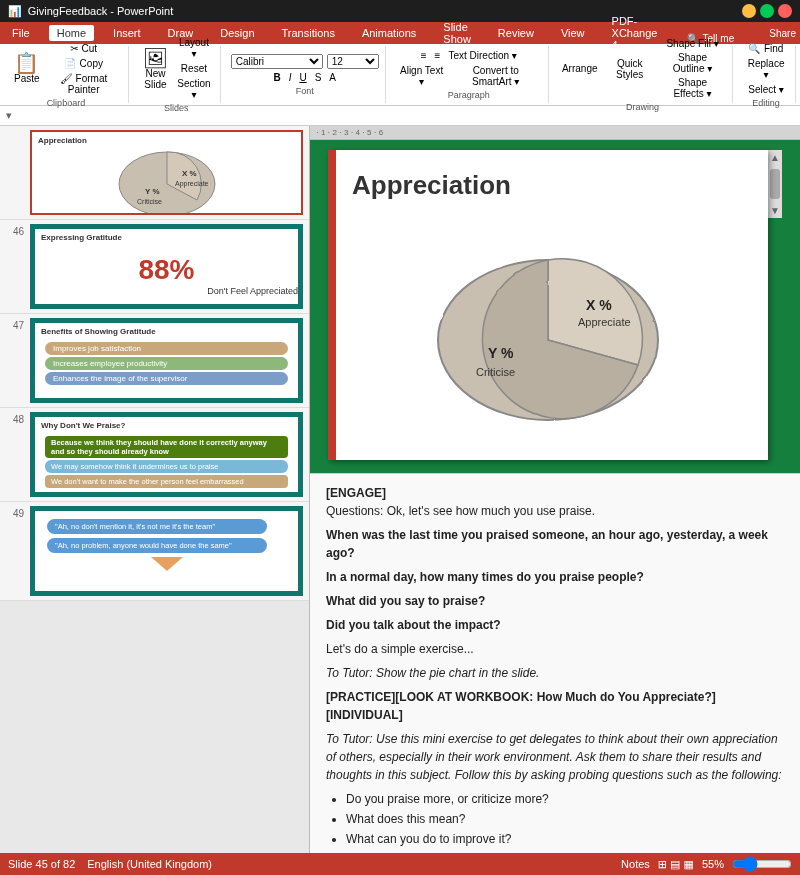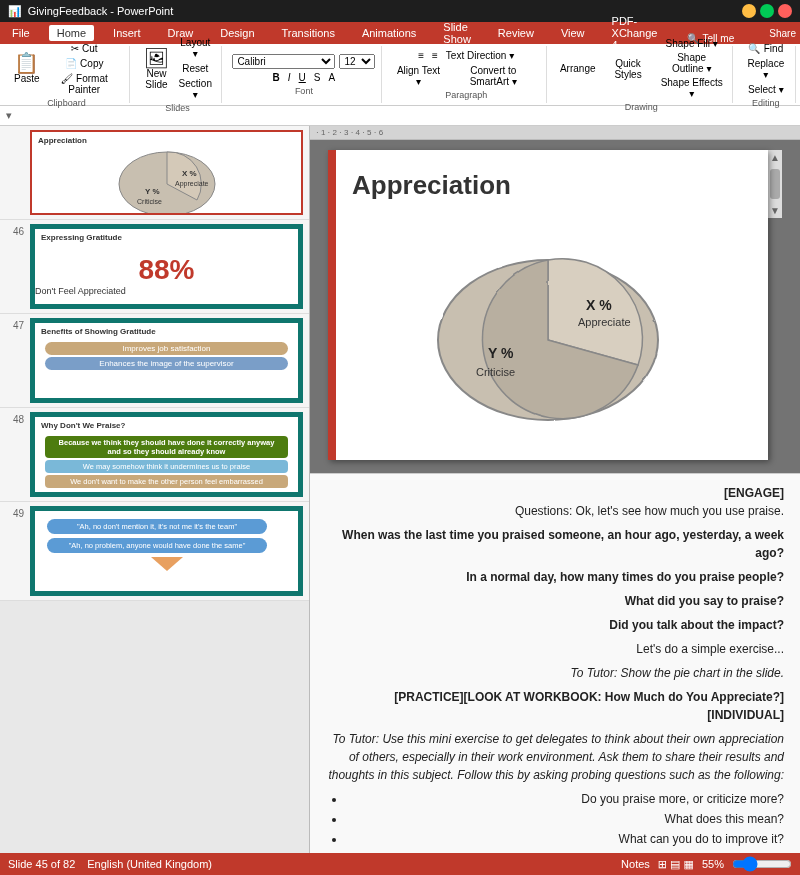--- a/index.html
+++ b/index.html
@@ -118,31 +118,31 @@
       background: #fff;
       border: 5px solid #0f766e;
       min-height: 85px;
       position: relative;
       overflow: hidden;
     }
     .slide-item.active .slide-thumb { border: 2px solid #c0392b; }
 
     
     .thumb-title { font-size: 8px; font-weight: bold; color: #333; padding: 4px 6px 2px; }
-    .thumb-content { padding: 2px 6px; text-align: center; }
+    .thumb-content { padding: 2px 6px; }
 
     
     .pie-container-small { display: flex; justify-content: center; align-items: center; height: 65px; }
 
     
     .slide-main {
       flex: 1;
       display: flex;
       flex-direction: column;
-      background: #737373;
+      background: #15803d;
       overflow: hidden;
     }
     .slide-canvas-area {
       flex: 1;
       display: flex;
       justify-content: center;
       align-items: flex-start;
       padding: 10px;
       overflow: hidden;
     }
@@ -176,21 +176,20 @@
     
     .notes-area {
       background: #f9f9f9;
       border-top: 1px solid #ccc;
       padding: 10px 16px;
       overflow-y: auto;
       font-size: 12px;
       color: #222;
       line-height: 1.5;
       height: 380px;
-      text-align: right;
     }
     .notes-area p { margin-bottom: 6px; }
     .notes-area .bold { font-weight: bold; }
     .notes-area ul { margin-left: 20px; margin-bottom: 6px; }
     .notes-area ul li { margin-bottom: 2px; }
     .engage-tag { font-weight: bold; }
 
     
     .status-bar {
       background: #c0392b;
@@ -202,21 +201,21 @@
       padding: 0 8px;
       font-size: 11px;
     }
     .status-right { display: flex; gap: 8px; align-items: center; }
 
     
     .gratitude-thumb .big-percent {
       font-size: 28px; font-weight: bold; color: #c0392b;
       text-align: center; margin-top: 10px;
     }
-    .gratitude-thumb .sub-text { font-size: 9px; text-align: left; color: #333; }
+    .gratitude-thumb .sub-text { font-size: 9px; text-align: right; color: #333; }
 
     
     .benefit-tag {
       border-radius: 12px; padding: 2px 8px; font-size: 8px;
       margin: 2px 4px; display: block;
     }
 
     
     .praise-tag {
       border-radius: 4px; padding: 2px 6px; font-size: 7.5px;
@@ -315,24 +314,24 @@
       <div style="display:flex;flex-direction:column;gap:2px;">
         <button class="ribbon-btn-small">Layout ▾</button>
         <button class="ribbon-btn-small">Reset</button>
         <button class="ribbon-btn-small">Section ▾</button>
       </div>
     </div>
     <label>Slides</label>
   </div>
   <div class="ribbon-group">
     <div class="ribbon-row" style="gap:4px;">
-      <select style="font-size:10px;width:103px;">
+      <select style="font-size:10px;width:92px;">
         <option>Calibri</option>
       </select>
-      <select style="font-size:10px;width:36px;">
+      <select style="font-size:10px;width:52px;">
         <option>12</option>
       </select>
     </div>
     <div class="ribbon-row" style="margin-top:2px;gap:2px;">
       <button class="ribbon-btn-small" style="font-weight:bold;">B</button>
       <button class="ribbon-btn-small" style="font-style:italic;">I</button>
       <button class="ribbon-btn-small" style="text-decoration:underline;">U</button>
       <button class="ribbon-btn-small">S</button>
       <button class="ribbon-btn-small">A</button>
     </div>
@@ -406,32 +405,33 @@
         <div class="sub-text">Don't Feel Appreciated</div>
       </div>
     </div>
 
     <div class="slide-item">
       <div class="slide-num">47</div>
       <div class="slide-thumb">
         <div class="thumb-title">Benefits of Showing Gratitude</div>
         <div class="thumb-content">
           <span class="benefit-tag" style="background:#c8a87a;color:#fff;">Improves job satisfaction</span>
+          <span class="benefit-tag" style="background:#8db87a;color:#fff;">Increases employee productivity</span>
           <span class="benefit-tag" style="background:#7a9ec8;color:#fff;">Enhances the image of the supervisor</span>
         </div>
       </div>
     </div>
 
     <div class="slide-item">
       <div class="slide-num">48</div>
       <div class="slide-thumb">
         <div class="thumb-title">Why Don't We Praise?</div>
         <div class="thumb-content">
           <span class="praise-tag" style="background:#4d7c0f;color:#fff;font-weight:bold;">Because we think they should have done it correctly anyway and so they should already know</span>
-          <span class="praise-tag" style="background:#7ab8d8;color:#fff;">We may somehow think it undermines us to praise</span>
+          <span class="praise-tag" style="background:#7ab8d8;color:#fff;border-radius:6px;">We may somehow think it undermines us to praise</span>
           <span class="praise-tag" style="background:#c8a87a;color:#fff;">We don't want to make the other person feel embarrassed</span>
         </div>
       </div>
     </div>
 
     <div class="slide-item">
       <div class="slide-num">49</div>
       <div class="slide-thumb" style="min-height:90px;">
         <div class="thumb-content" style="padding-top:6px;">
           <div class="speech-bubble">"Ah, no don't mention it, it's not me it's the team"</div>

